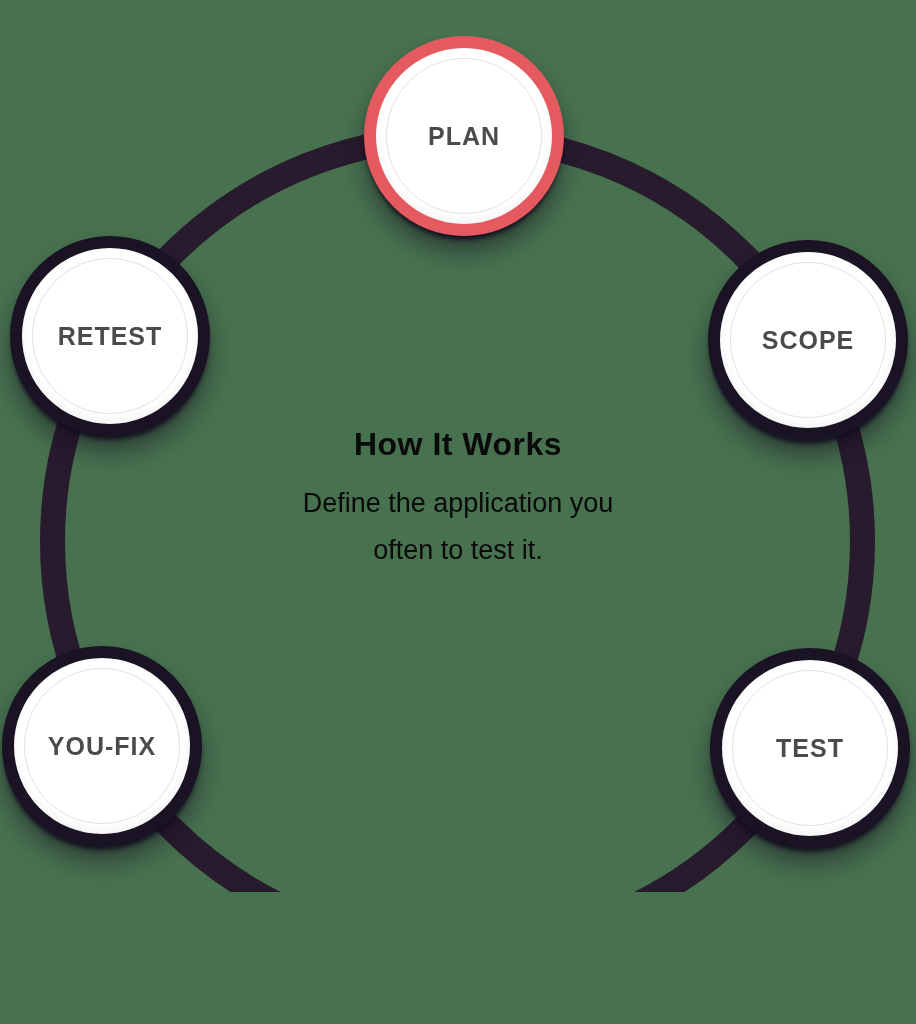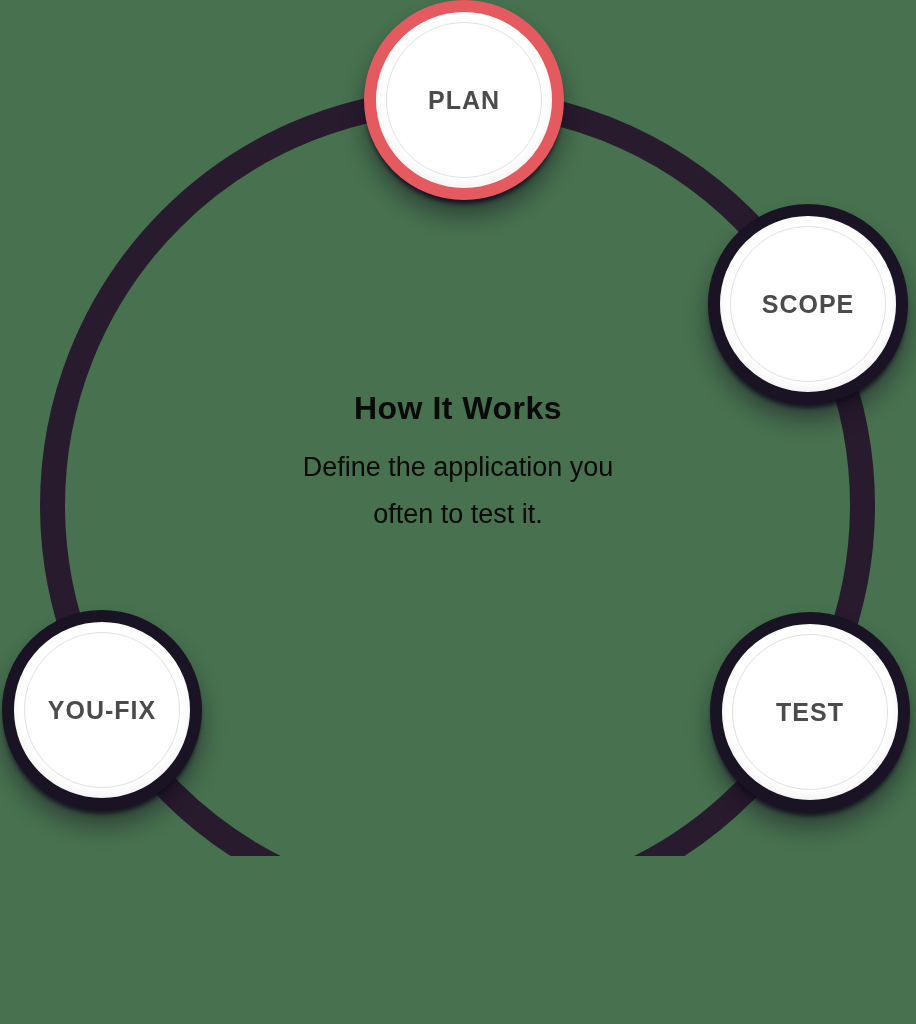--- a/index.html
+++ b/index.html
@@ -16,20 +16,21 @@
   body{
     background:var(--background);
     font-family:"Liberation Sans", sans-serif;
     overflow:hidden;
   }
   .canvas{
     position:relative;
     width:916px;height:856px;
     background:var(--background);
     overflow:hidden;
+    margin-top:36px;
   }
   
   .cycle-ring{
     position:absolute;
     left:40px;top:88px;
     width:835px;height:835px;
     border:25px solid var(--ring);
     border-radius:50%;
   }
   
@@ -109,20 +110,24 @@
     <span class="inner-ring"></span>
     <span class="label">SCOPE</span>
   </div>
 
 
   <div class="node pos-bottom-left">
     <span class="inner-ring"></span>
     <span class="label">YOU-FIX</span>
   </div>
 
+  <div class="node pos-top-left">
+    <span class="inner-ring"></span>
+    <span class="label">RETEST</span>
+  </div>
 
   <div class="center-text">
     <h2>How It Works</h2>
     <div class="desc-line">Define the application you</div>
     <div class="desc-line">often to test it.</div>
   </div>
 
 </div>
 
 </body></html>

